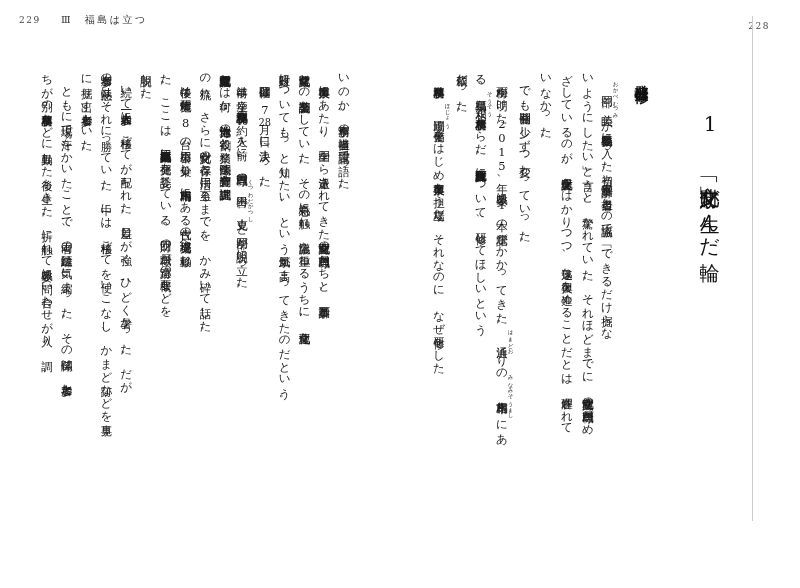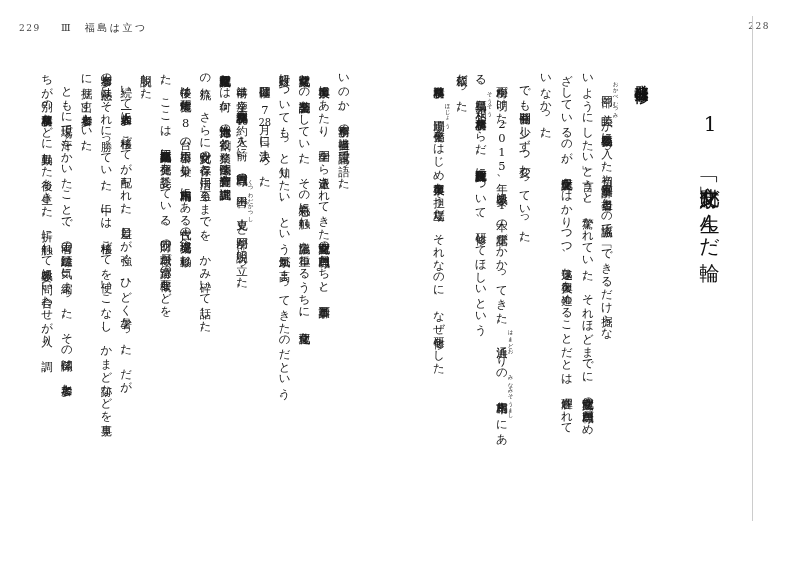--- a/index.html
+++ b/index.html
@@ -6,21 +6,21 @@
   body {
     width: 800px; height: 588px;
     background: #ffffff;
     position: relative;
     overflow: hidden;
     font-family: "DejaVu Serif", serif;
     color: #1a1a1a;
   }
   
   .runhead {
-    position: absolute; top: 21px; left: 19px;
+    position: absolute; top: 13px; left: 19px;
     font-size: 10px; color: #333;
     white-space: nowrap;
   }
   .runhead .pn { font-size: 9px; letter-spacing: 1.5px; color: #444; }
   .runhead .rh-ch { margin-left: 17px; font-size: 10px; }
   .runhead .rh-title { margin-left: 11px; letter-spacing: 2.5px; font-size: 10px; }
   .pn-right {
     position: absolute; top: 21px; right: 30px;
     font-size: 9px; letter-spacing: 1.5px; color: #444;
   }

